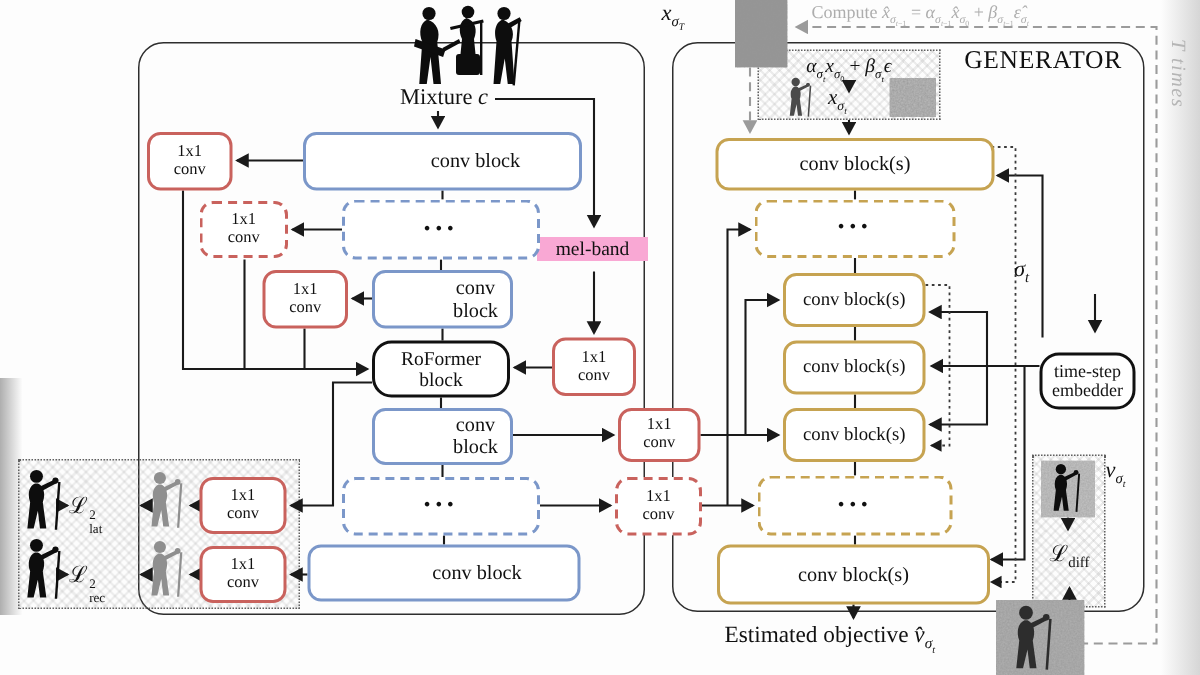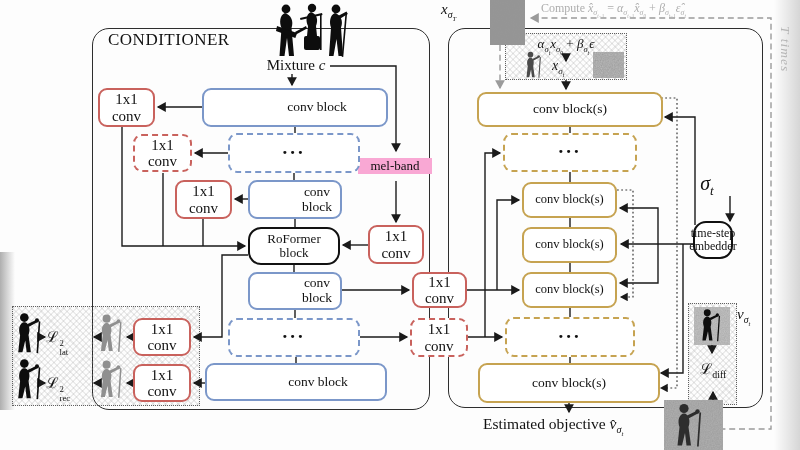--- a/index.html
+++ b/index.html
@@ -12,21 +12,21 @@
   
   .box{display:flex;align-items:center;justify-content:center;text-align:center;
        background:#fff;border-radius:9px;z-index:4;font-size:13.5px;line-height:1.08;}
   .b-blue{border:2.2px solid #7b97c9;padding-left:44px;}
   .b-blue-d{border:2px dashed #7b97c9;}
   .b-red{border:2.2px solid #c9625d;}
   .b-red-d{border:2px dashed #c9625d;}
   .b-gold{border:2.2px solid #c6a351;}
   .b-gold-d{border:2px dashed #c6a351;}
   .b-black{border:2.4px solid #111;border-radius:13px;}
-  .sm{font-size:15px;}
+  .sm{font-size:11px;}
   .dots span{display:inline-block;font-weight:700;font-size:19px;letter-spacing:3px;transform:translateY(-5px);}
   
   .hatch{border:1.6px dotted #606060;z-index:2;
     background:
       repeating-linear-gradient(45deg, rgba(150,150,150,.17) 0 1.5px, transparent 1.5px 4.5px),
       repeating-linear-gradient(135deg, rgba(150,150,150,.17) 0 1.5px, transparent 1.5px 4.5px);}
   
   .lbl{z-index:5;white-space:nowrap;}
   .math i{font-style:italic;}
   sub{font-size:.66em;}
@@ -78,21 +78,21 @@
         <rect x="69.5" y="11" width="1.6" height="44" transform="rotate(5 70 11)"></rect>
       </symbol>
     </defs>
   </svg>
 
   <div class="abs edgeL"></div>
   <div class="abs edgeR"></div>
 
   <div class="abs panel" style="left:92px;top:28px;width:338px;height:382px;"></div>
   <div class="abs panel" style="left:448px;top:28px;width:315px;height:380px;"></div>
-  <div class="abs panel-title" style="left:108px;top:30px;">CONDITIONER</div>
+  <div class="abs panel-title" style="left:590px;top:30px;width:158px;text-align:right;">GENERATOR</div>
 
   <div class="abs hatch" style="left:12px;top:306px;width:188px;height:100px;"></div>
   <div class="abs hatch" style="left:688px;top:303px;width:49px;height:102px;"></div>
   <div class="abs hatch" style="left:505px;top:33px;width:122px;height:47px;"></div>
 
   <svg id="wires" width="800" height="450">
     <defs>
       <marker id="ah" markerWidth="8" markerHeight="8" refX="5.6" refY="3.5" orient="auto">
         <path d="M0,0 L6.5,3.5 L0,7 Z" fill="#1a1a1a"></path>
       </marker>
@@ -265,21 +265,21 @@
     </div>
   <div class="abs box b-gold" style="left:522px;top:272px;width:95px;height:36px;font-size:12.5px;">
       <span>conv block(s)</span>
     </div>
   <div class="abs box b-gold-d dots" style="left:505px;top:317px;width:130px;height:40px;">
       <span>...</span>
     </div>
   <div class="abs box b-gold" style="left:478px;top:363px;width:182px;height:40px;">
       <span>conv block(s)</span>
     </div>
-  <div class="abs box b-black sm" style="left:693px;top:221px;width:40px;height:38px;font-size:12px;">
+  <div class="abs box b-black sm" style="left:693px;top:235px;width:64px;height:38px;font-size:12px;">
       <span>time-step<br>embedder</span>
     </div>
 
   <div class="abs lbl math" style="left:441px;top:1px;font-size:15px;"><i>x</i><sub><i>σ</i><sub><i>T</i></sub></sub></div>
   <svg class="abs noise" style="left:490px;top:0;width:35px;height:45px;">
       <rect width="35" height="45" fill="#969696"></rect>
       <rect width="35" height="45" filter="url(#nz)"></rect>
     </svg>
   <div class="abs lbl math gray-txt" style="left:541px;top:1px;font-size:12px;">Compute <i>x̂</i><sub><i>σ</i><sub><i>t</i>−1</sub></sub> = <i>α</i><sub><i>σ</i><sub><i>t</i>−1</sub></sub><i>x̂</i><sub><i>σ</i><sub>0</sub></sub> + <i>β</i><sub><i>σ</i><sub><i>t</i>−1</sub></sub><i>ε̂</i><sub><i>σ</i><sub><i>t</i></sub></sub></div>
   <div class="abs ttimes" style="left:793px;top:26px;">T times</div>
@@ -287,21 +287,21 @@
   <div class="abs lbl math" style="left:510px;top:36px;width:112px;text-align:center;font-size:13px;z-index:5;"><i>α</i><sub><i>σ</i><sub><i>t</i></sub></sub><i>x</i><sub><i>σ</i><sub>0</sub></sub> + <i>β</i><sub><i>σ</i><sub><i>t</i></sub></sub><i>ϵ</i></div>
   <svg class="abs icon" style="left:523px;top:51px;width:21px;height:28px;fill:#4a4a4a;z-index:5;" viewBox="0 0 32 46">
       <use href="#singer"></use>
     </svg>
   <div class="abs lbl math" style="left:552px;top:58px;font-size:14px;z-index:5;"><i>x</i><sub><i>σ</i><sub><i>t</i></sub></sub></div>
   <svg class="abs noise" style="left:593px;top:52px;width:31px;height:26px;">
       <rect width="31" height="26" fill="#bdbdbd"></rect>
       <rect width="31" height="26" filter="url(#nz)" opacity=".8"></rect>
     </svg>
 
-  <div class="abs lbl math" style="left:692px;top:172px;width:30px;text-align:center;font-size:20px;"><i>σ</i><sub><i>t</i></sub></div>
+  <div class="abs lbl math" style="left:676px;top:172px;width:30px;text-align:left;font-size:15px;"><i>σ</i><sub><i>t</i></sub></div>
 
   <svg class="abs noise" style="left:694px;top:307px;width:36px;height:38px;">
       <rect width="36" height="38" fill="#c6c6c6"></rect>
       <rect width="36" height="38" filter="url(#nz)" opacity=".55"></rect>
     </svg>
   <svg class="abs icon" style="left:699px;top:308px;width:24px;height:35px;fill:#0d0d0d;" viewBox="0 0 32 46">
       <use href="#singer"></use>
     </svg>
   <div class="abs lbl math" style="left:737px;top:306px;font-size:15px;"><i>v</i><sub><i>σ</i><sub><i>t</i></sub></sub></div>
   <div class="abs loss" style="left:691px;top:358px;width:44px;text-align:center;"><span>ℒ</span><sub>diff</sub></div>

